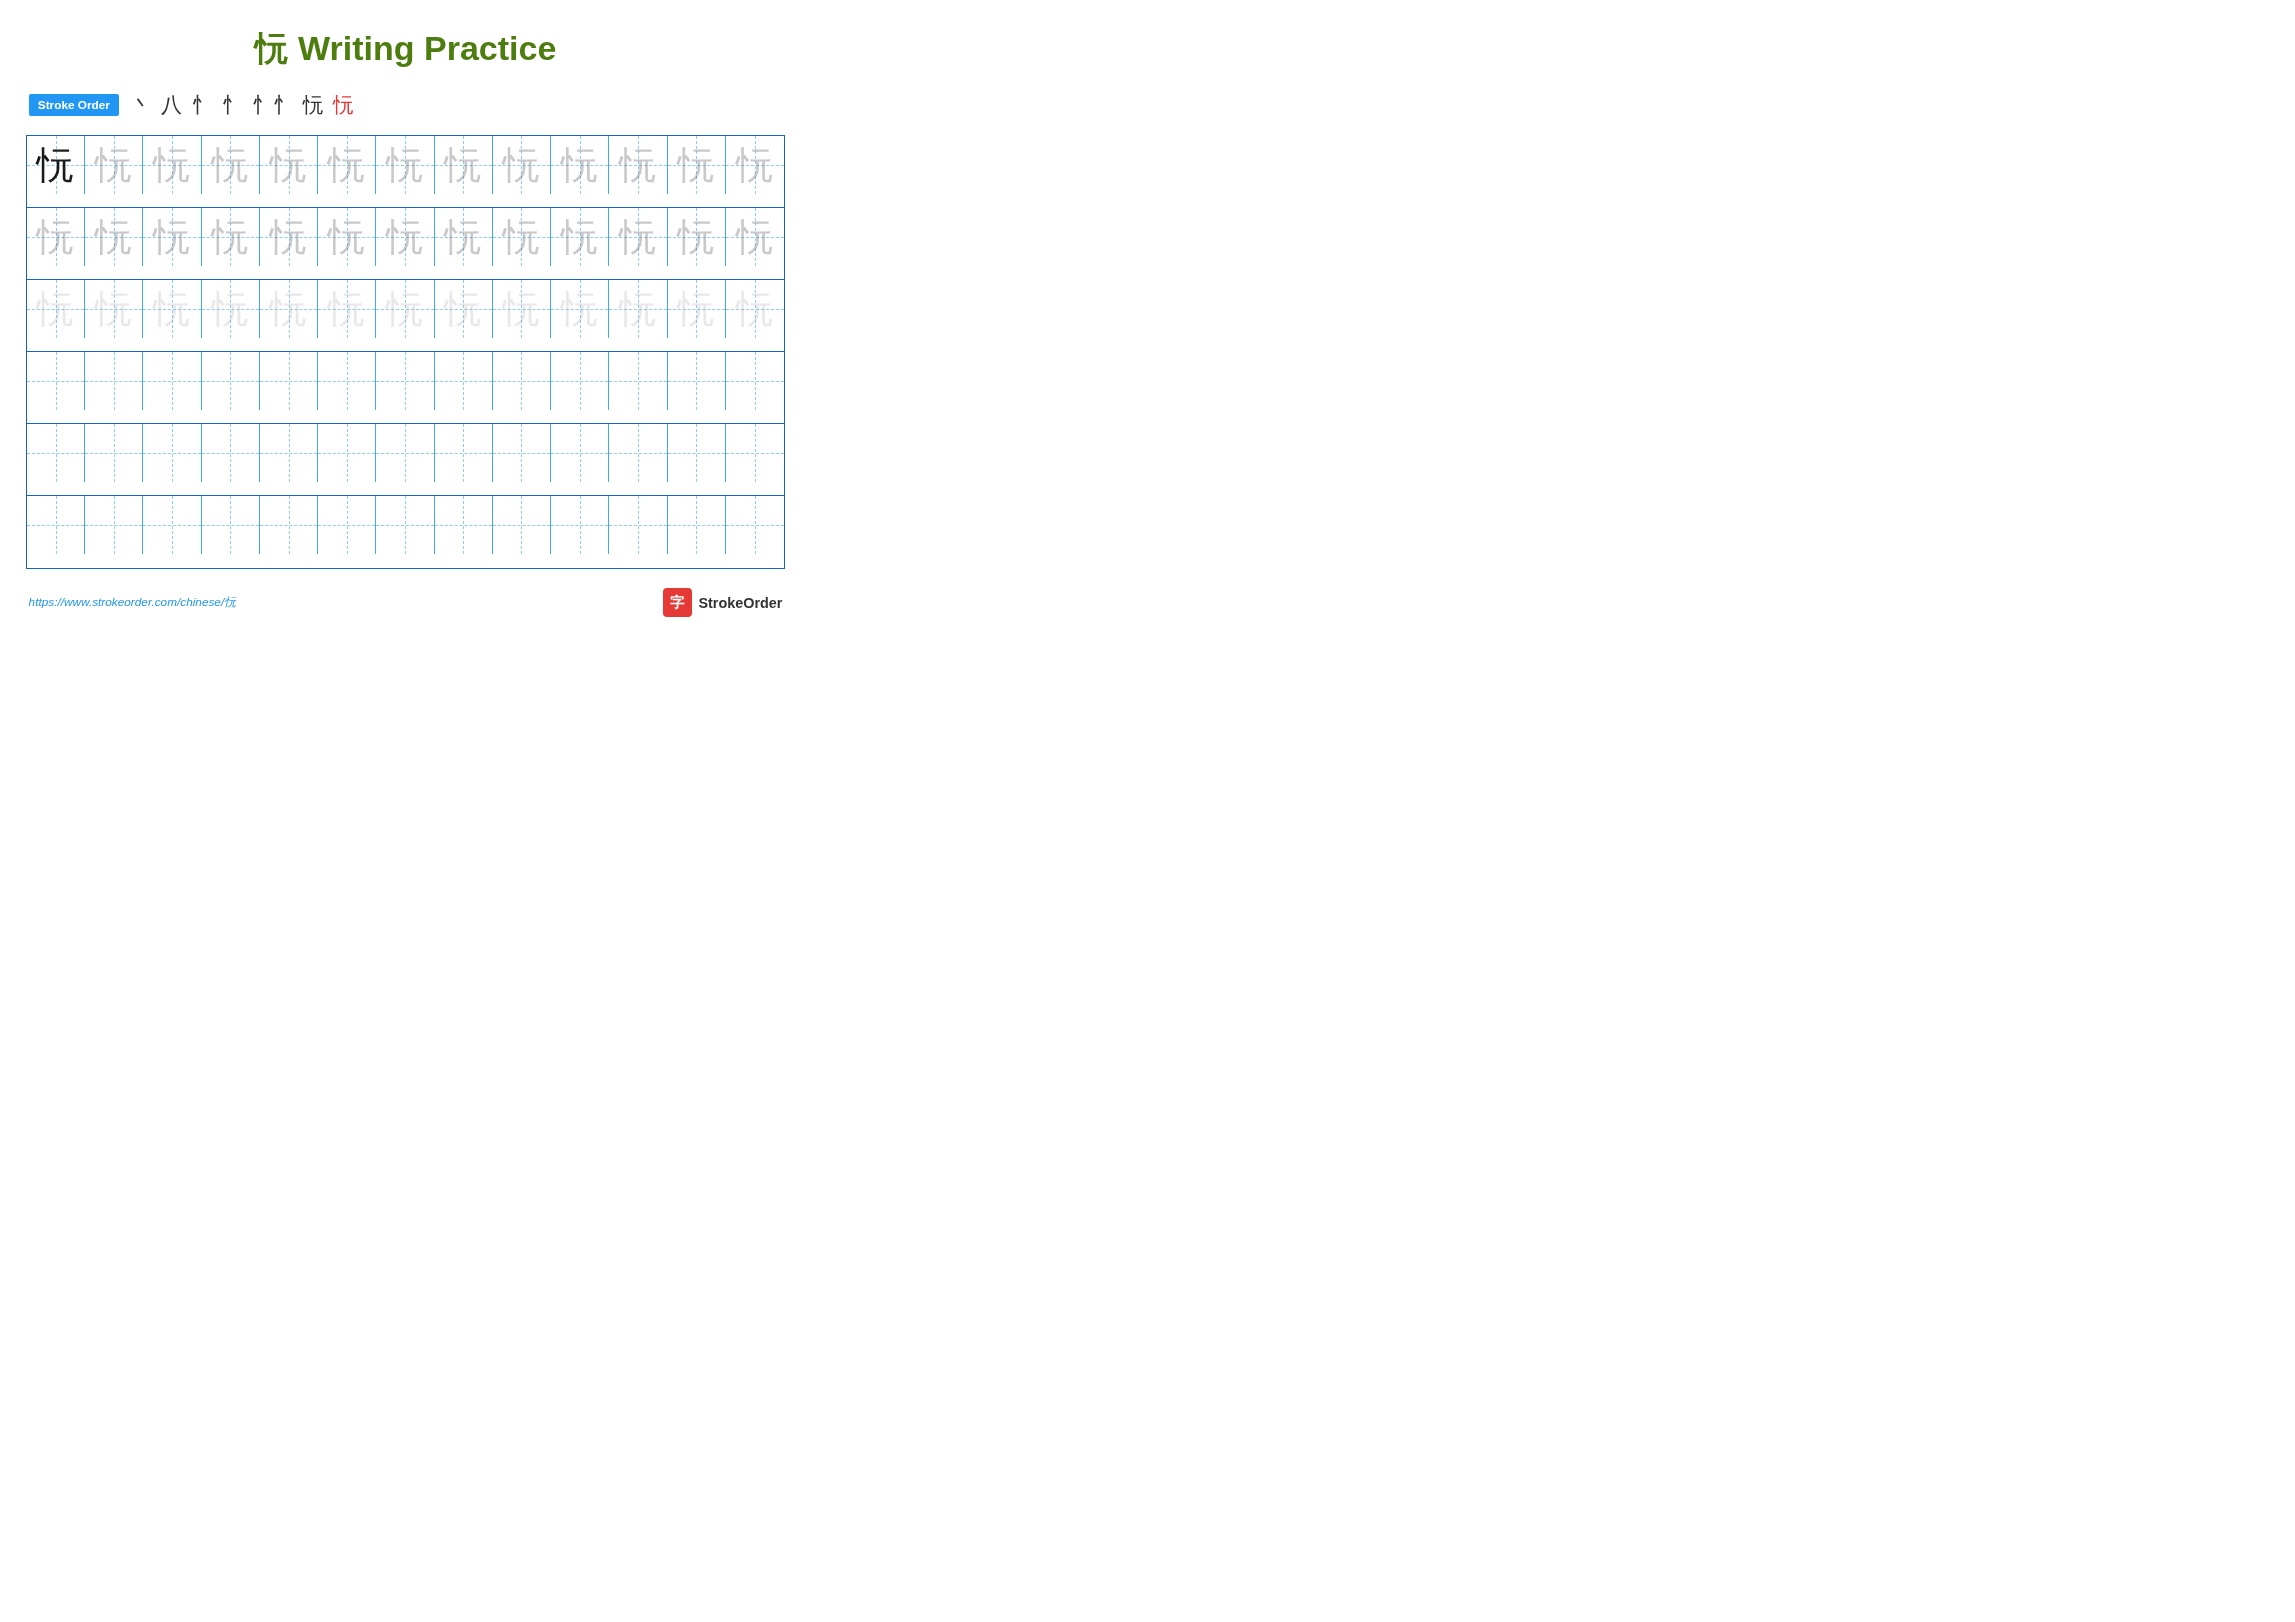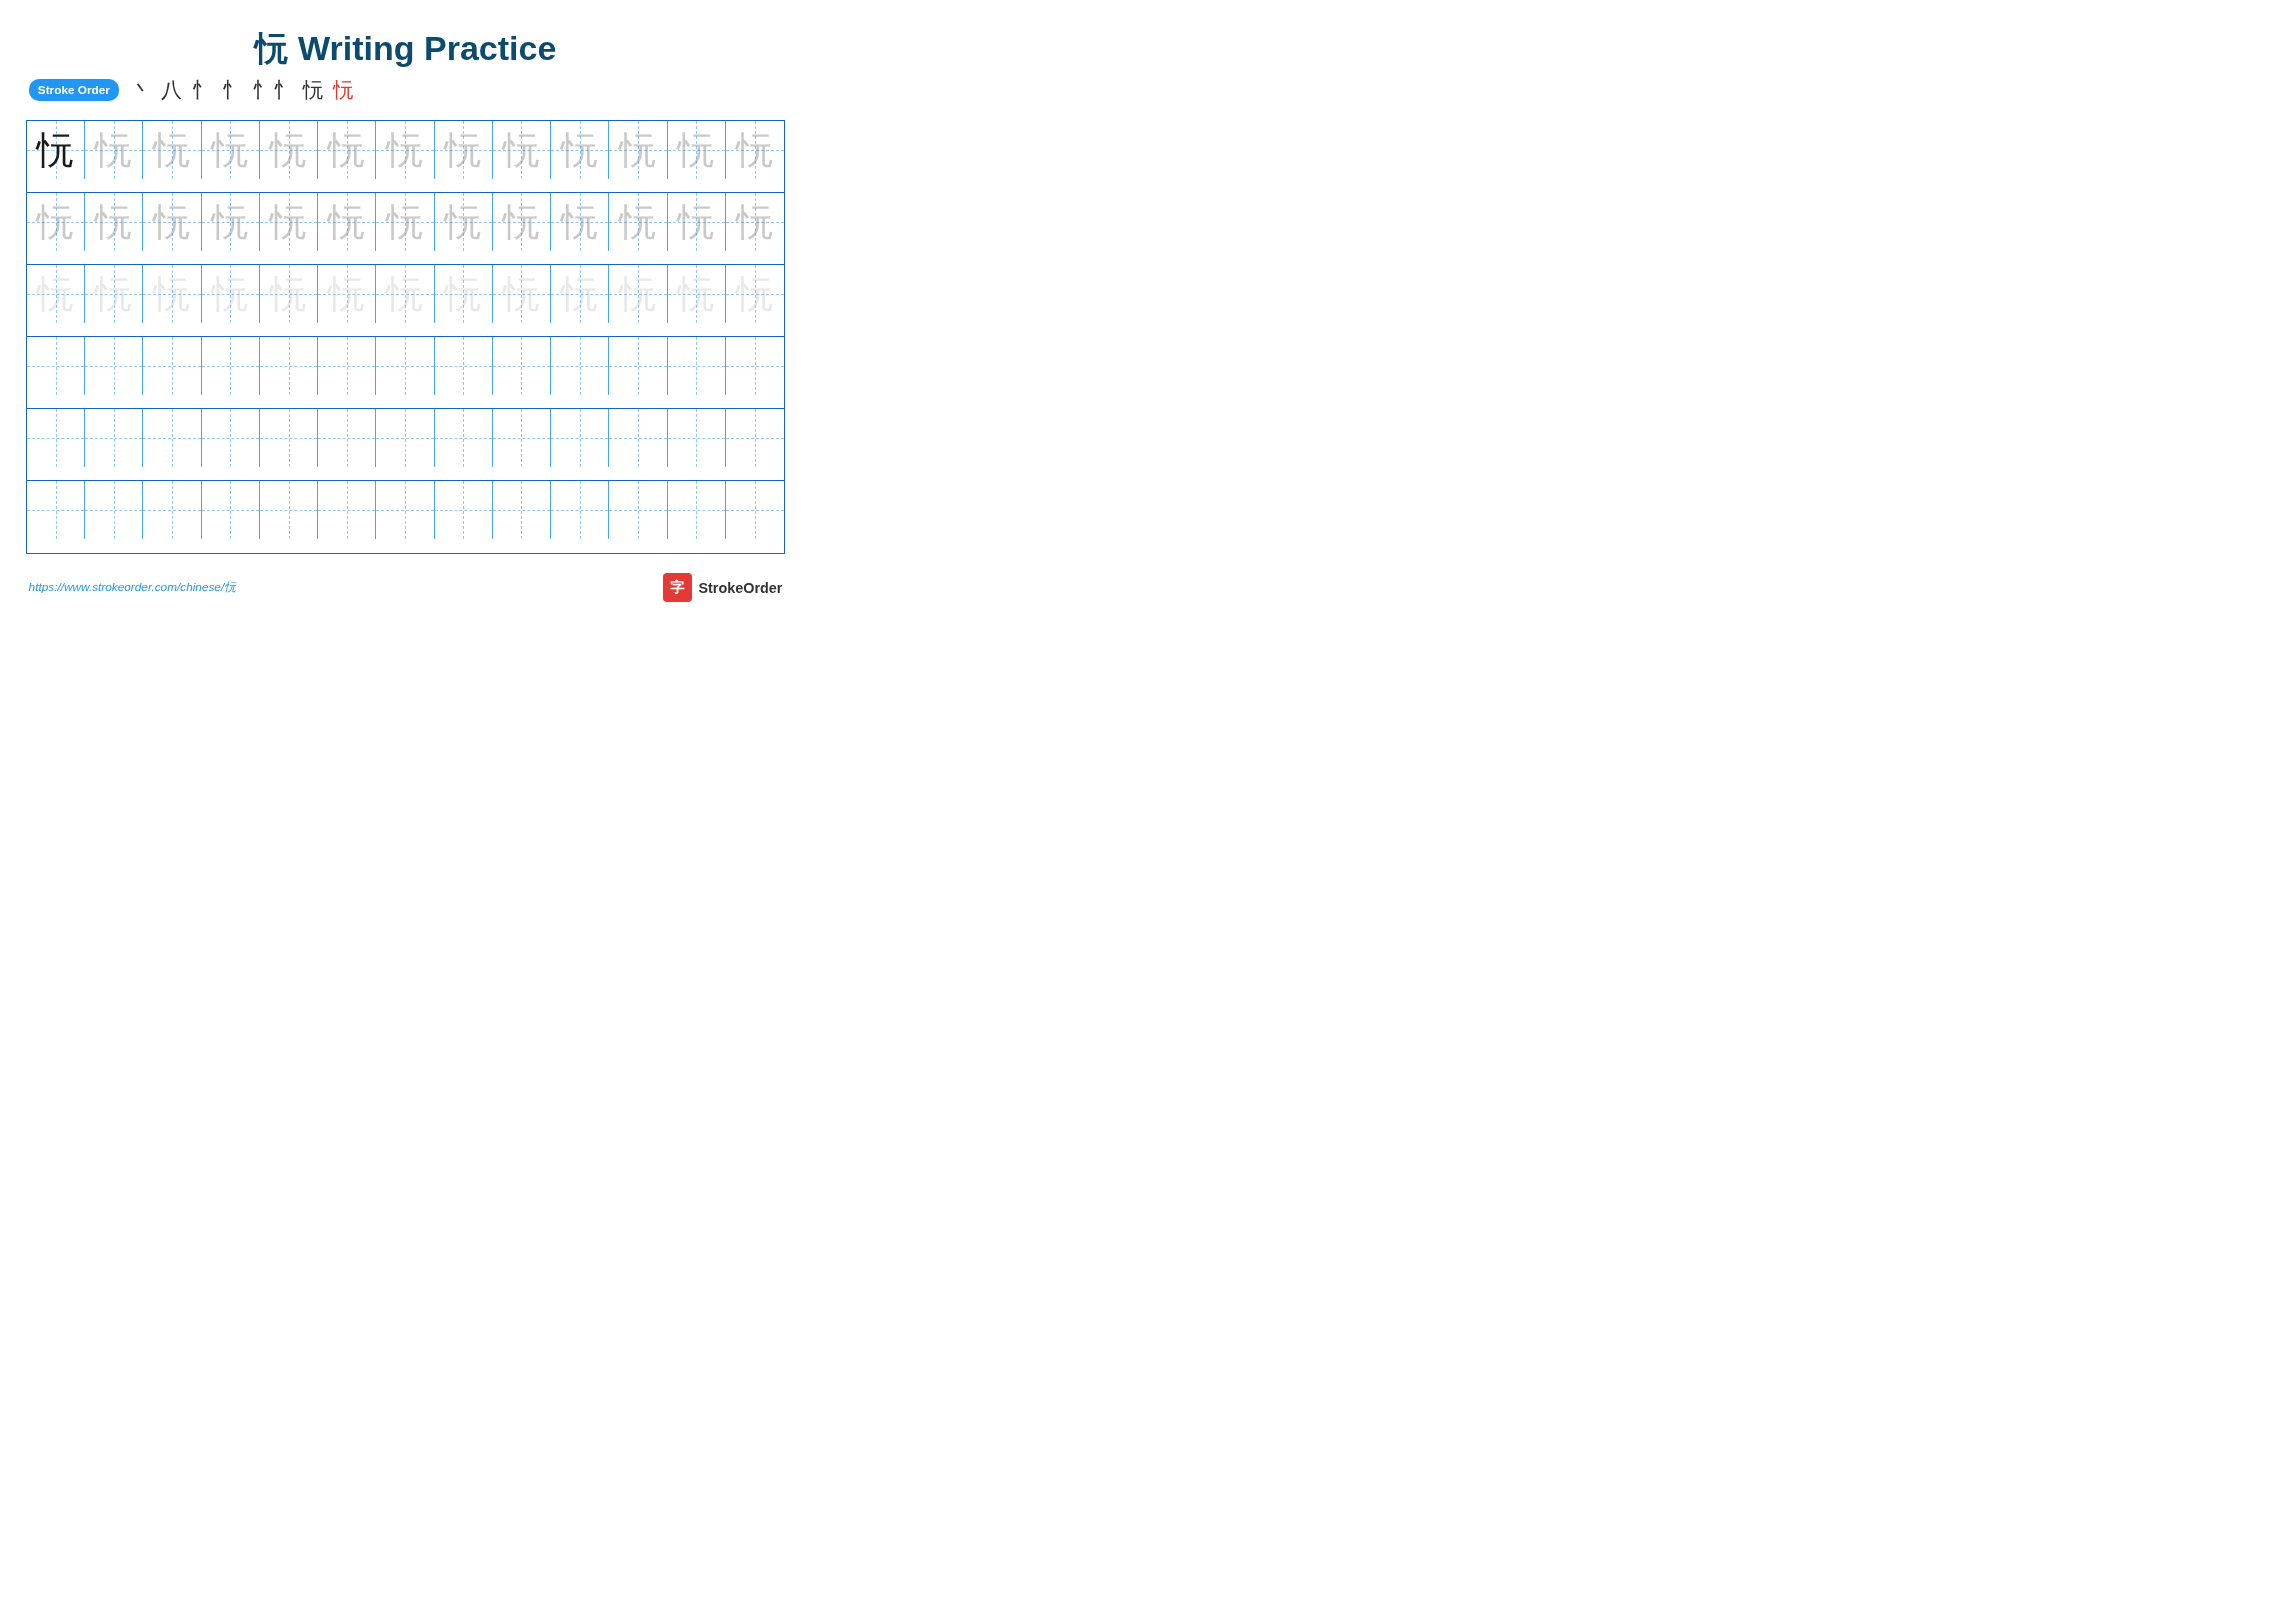--- a/index.html
+++ b/index.html
@@ -8,41 +8,41 @@
       font-family: Arial, sans-serif;
       width: 811px;
       min-height: 574px;
       position: relative;
       padding: 13px 26px;
     }
 
     .page-title {
       text-align: center;
       font-size: 34px;
-      color: #0c4a6e;
+      color: #4d7c0f;
       font-weight: bold;
       margin-top: 13px;
-      margin-bottom: 4px;
+      margin-bottom: 19px;
     }
 
     .stroke-order-row {
       display: flex;
       align-items: center;
       gap: 11.8px;
       margin-bottom: 15.7px;
       padding-left: 2.6px;
     }
 
     .stroke-order-badge {
       background: #2196F3;
       color: white;
       font-size: 11.8px;
       font-weight: bold;
       padding: 3.9px 9.2px;
-      border-radius: 10px;
+      border-radius: 2px;
       white-space: nowrap;
     }
 
     .stroke-chars {
       display: flex;
       align-items: center;
       gap: 9.2px;
       font-size: 21px;
     }
 

